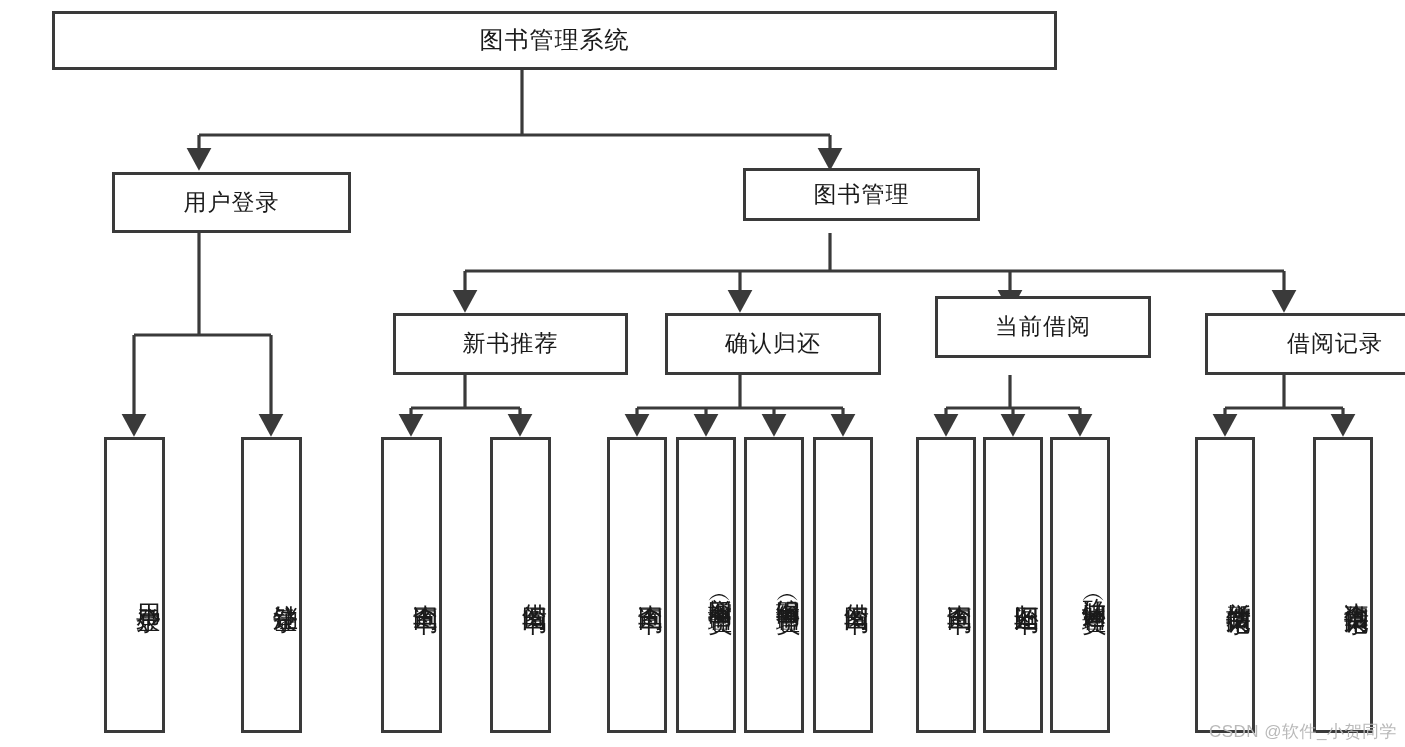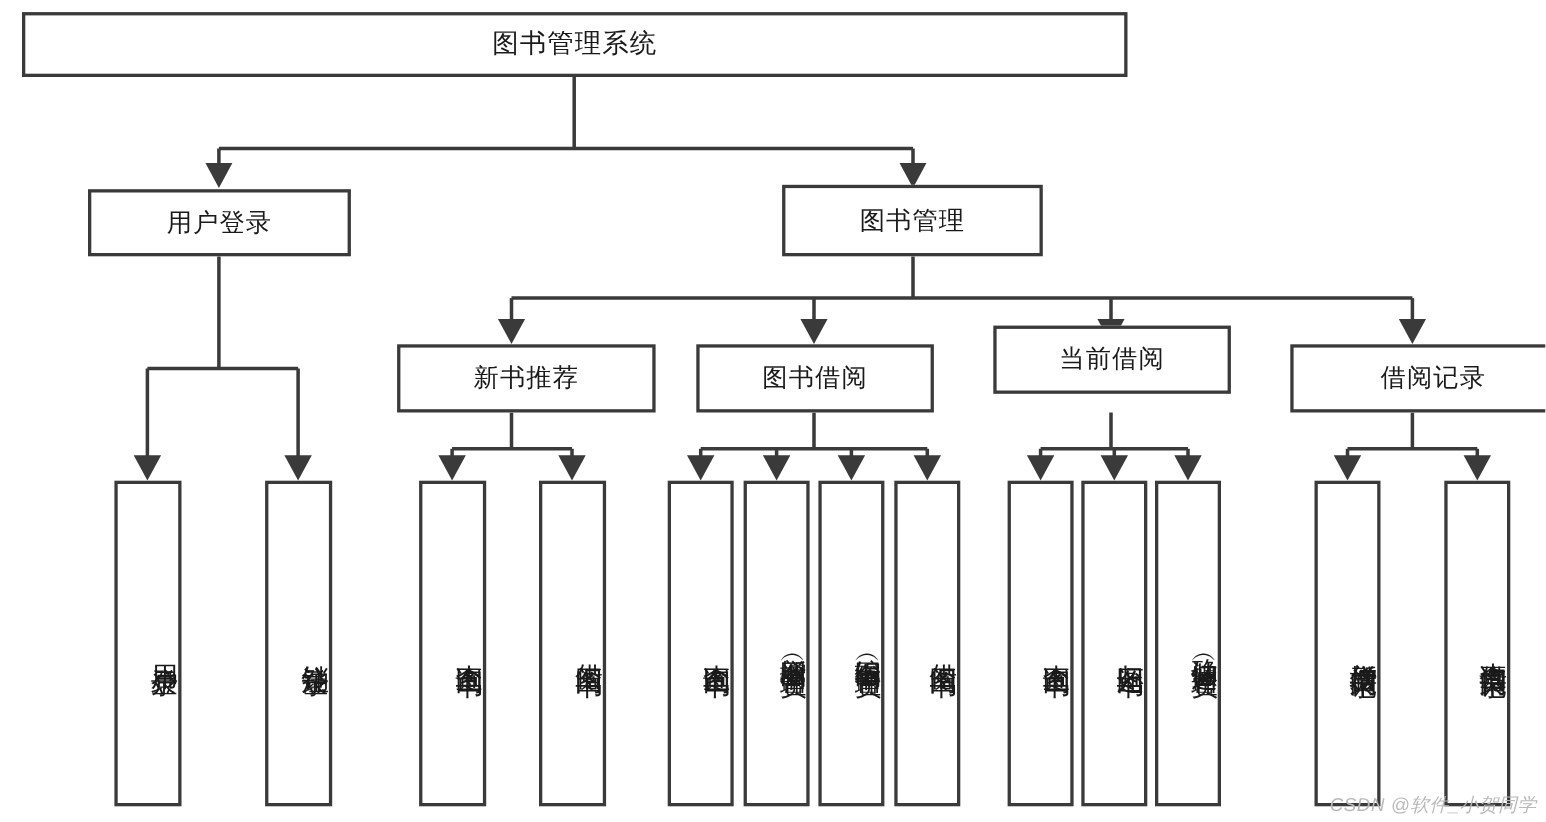--- a/index.html
+++ b/index.html
@@ -34,20 +34,21 @@
     display: flex;
     align-items: center;
     justify-content: center;
     color: #1a1a1a;
   }
   .node-h {
     font-size: 23px;
     letter-spacing: 1px;
     line-height: 1.2;
     white-space: nowrap;
+    margin-left: 32px;
   }
   .node-root {
     font-size: 24px;
   }
   .node-v {
     writing-mode: vertical-rl;
     text-orientation: upright;
     font-size: 25px;
     line-height: 1.08;
     letter-spacing: 2px;
@@ -60,21 +61,20 @@
     font-size: 24px;
   }
   .watermark {
     position: absolute;
     right: 8px;
     bottom: 4px;
     font-size: 17px;
     color: #b9b9b9;
     letter-spacing: 0.5px;
     white-space: nowrap;
-    font-style: italic;
   }
 </style>
 </head>
 <body>
 
 <div id="canvas">
 
   <svg id="edges" viewBox="0 0 1405 747" width="1405" height="747" xmlns="http://www.w3.org/2000/svg">
     <defs>
       <marker id="arrow" markerWidth="9" markerHeight="9" refX="3.2" refY="4.5" orient="auto" markerUnits="strokeWidth">
@@ -121,24 +121,24 @@
       <path d="M1284,375 L1284,408"></path>
       <path d="M1225,408 L1343,408"></path>
       <path d="M1225,408 L1225,424" marker-end="url(#arrow)"></path>
       <path d="M1343,408 L1343,424" marker-end="url(#arrow)"></path>
     </g>
   </svg>
 
   <div class="node node-h node-root" style="left:20px; top:11px; width:1005px; height:59px;">图书管理系统</div>
 
   <div class="node node-h" style="left:80px; top:172px; width:239px; height:61px;">用户登录</div>
-  <div class="node node-h" style="left:711px; top:168px; width:237px; height:65px;">图书管理</div>
+  <div class="node node-h" style="left:711px; top:168px; width:237px; height:53px;">图书管理</div>
 
   <div class="node node-h" style="left:361px; top:313px; width:235px; height:62px;">新书推荐</div>
-  <div class="node node-h" style="left:633px; top:313px; width:216px; height:62px;">图书借阅</div>
+  <div class="node node-h" style="left:633px; top:313px; width:216px; height:62px;">确认归还</div>
   <div class="node node-h" style="left:903px; top:296px; width:216px; height:62px;">当前借阅</div>
   <div class="node node-h" style="left:1173px; top:313px; width:260px; height:62px;">借阅记录</div>
 
   <div class="node node-v" style="left:104px; top:437px; width:61px; height:296px;">用户登录</div>
   <div class="node node-v" style="left:241px; top:437px; width:61px; height:296px;">注销登录</div>
 
   <div class="node node-v" style="left:381px; top:437px; width:61px; height:296px;">查询图书</div>
   <div class="node node-v" style="left:490px; top:437px; width:61px; height:296px;">借阅图书</div>
 
   <div class="node node-v" style="left:607px; top:437px; width:60px; height:296px;">查询图书</div>

